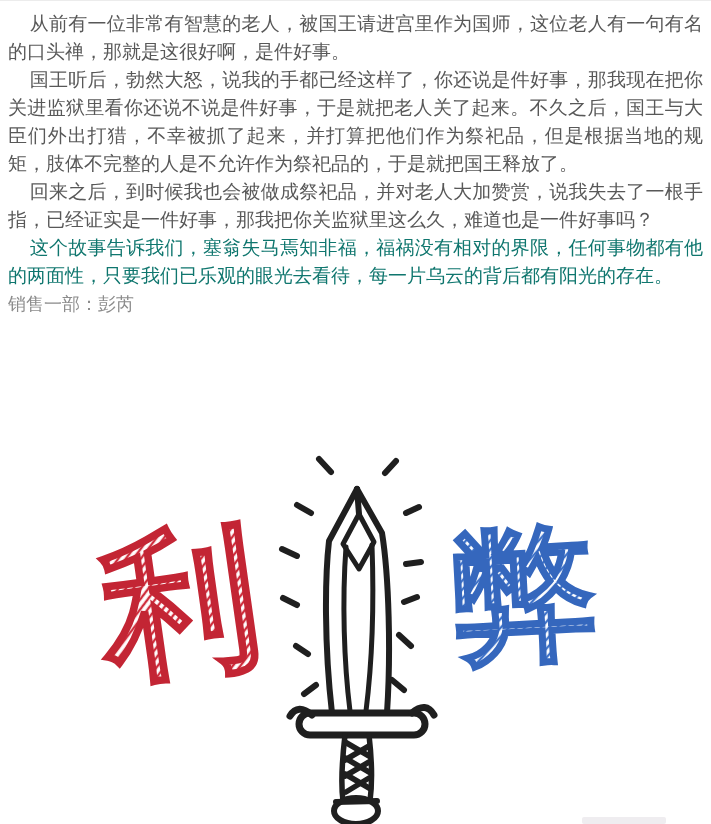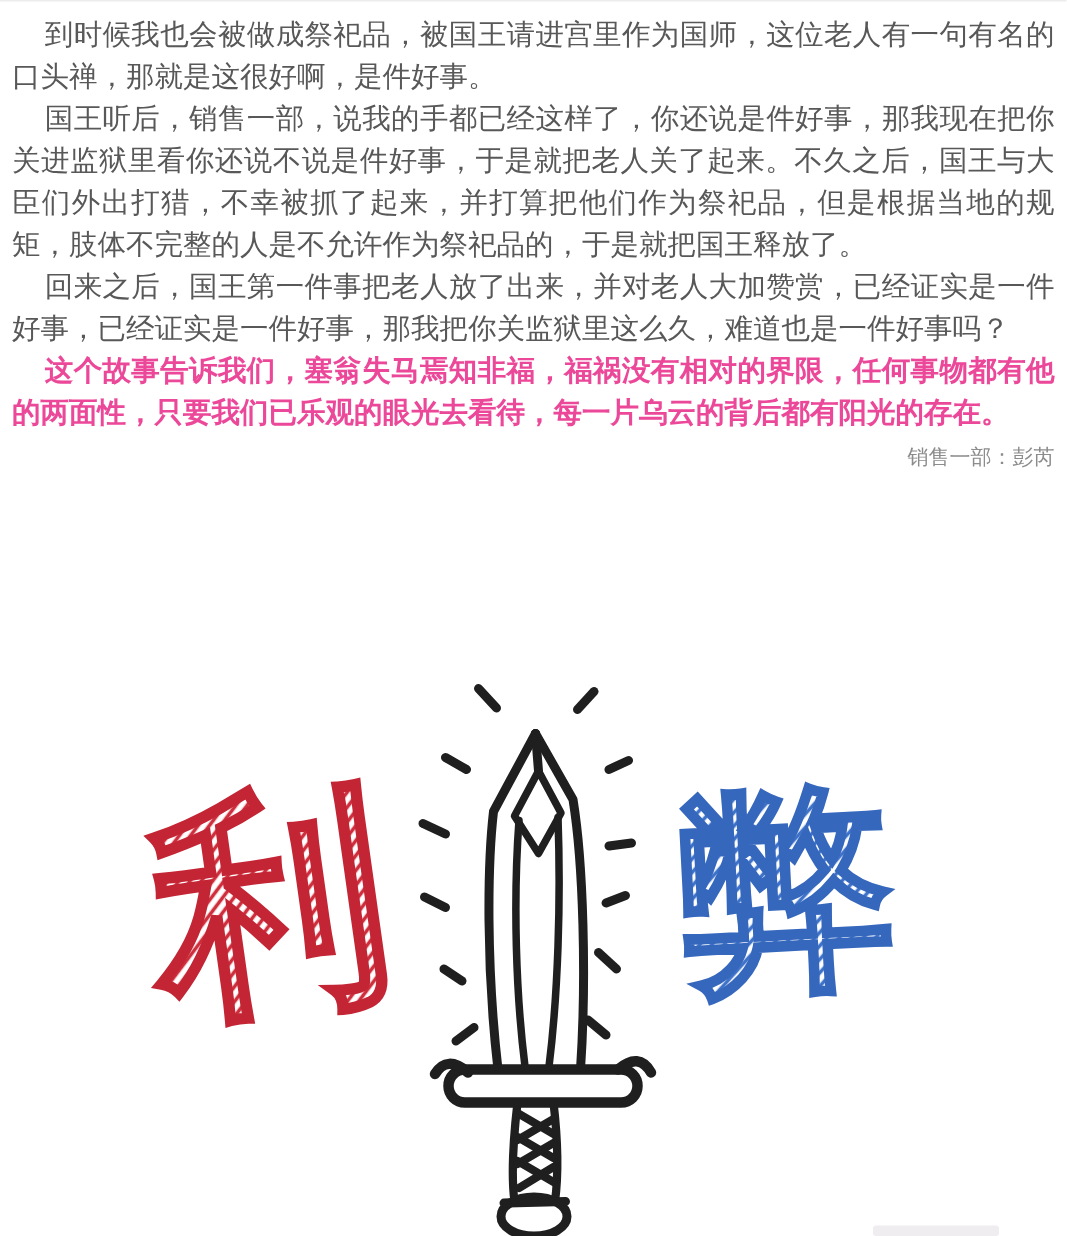--- a/index.html
+++ b/index.html
@@ -14,46 +14,46 @@
   }
   .article {
     position: absolute; top: 0; left: 0; right: 0;
     padding: 9px 8px 0;
     font-size: 19px;
     line-height: 28px;
     color: #585858;
     text-align: justify;
   }
   .para { margin: 0; text-indent: 1.15em; }
-  .para.moral { font-weight: bold; color: #ec4899; }
+  .para.moral { font-weight: normal; color: #0f766e; }
   .byline {
-    text-align: right;
+    text-align: left;
     color: #8c8c8c;
     line-height: 28px;
-    font-size: 14px;
+    font-size: 18px;
   }
   .illustration {
     position: absolute; top: 420px; left: 0;
     width: 711px; height: 404px;
   }
   .illustration svg { display: block; width: 711px; height: 404px; }
   .watermark {
     position: absolute; left: 582px; top: 396px;
     width: 84px; height: 7px;
     background: #efedf0;
     border-radius: 2px;
   }
 </style>
 </head>
 <body>
 
 <div class="article">
-  <p class="para">到时候我也会被做成祭祀品，被国王请进宫里作为国师，这位老人有一句有名的口头禅，那就是这很好啊，是件好事。</p>
-  <p class="para">国王听后，销售一部，说我的手都已经这样了，你还说是件好事，那我现在把你关进监狱里看你还说不说是件好事，于是就把老人关了起来。不久之后，国王与大臣们外出打猎，不幸被抓了起来，并打算把他们作为祭祀品，但是根据当地的规矩，肢体不完整的人是不允许作为祭祀品的，于是就把国王释放了。</p>
-  <p class="para">回来之后，国王第一件事把老人放了出来，并对老人大加赞赏，已经证实是一件好事，已经证实是一件好事，那我把你关监狱里这么久，难道也是一件好事吗？</p>
+  <p class="para">从前有一位非常有智慧的老人，被国王请进宫里作为国师，这位老人有一句有名的口头禅，那就是这很好啊，是件好事。</p>
+  <p class="para">国王听后，勃然大怒，说我的手都已经这样了，你还说是件好事，那我现在把你关进监狱里看你还说不说是件好事，于是就把老人关了起来。不久之后，国王与大臣们外出打猎，不幸被抓了起来，并打算把他们作为祭祀品，但是根据当地的规矩，肢体不完整的人是不允许作为祭祀品的，于是就把国王释放了。</p>
+  <p class="para">回来之后，到时候我也会被做成祭祀品，并对老人大加赞赏，说我失去了一根手指，已经证实是一件好事，那我把你关监狱里这么久，难道也是一件好事吗？</p>
   <p class="para moral">这个故事告诉我们，塞翁失马焉知非福，福祸没有相对的界限，任何事物都有他的两面性，只要我们已乐观的眼光去看待，每一片乌云的背后都有阳光的存在。</p>
   <div class="byline">销售一部：彭芮</div>
 </div>
 
 <div class="illustration">
   <svg viewBox="0 420 711 404" xmlns="http://www.w3.org/2000/svg">
     <defs>
       <pattern id="hatch-red" width="6" height="6" patternUnits="userSpaceOnUse" patternTransform="rotate(-45)">
         <line x1="0" y1="3" x2="6" y2="3" stroke-width="2.4" stroke="#cf2e3d"></line>
       </pattern>

